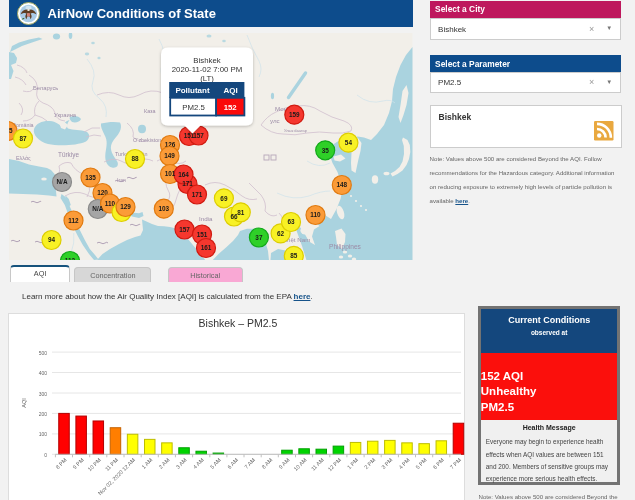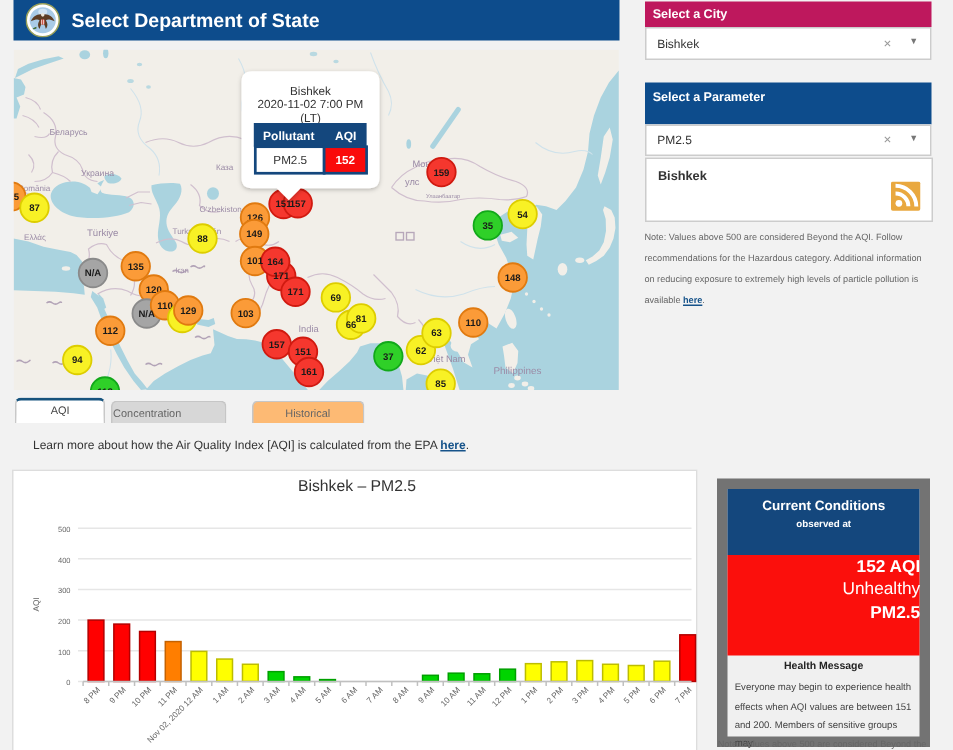--- a/index.html
+++ b/index.html
@@ -12,21 +12,21 @@
 <circle cx="11.5" cy="11.5" r="11" fill="#ffffff" stroke="#99a05a" stroke-width="1"></circle>
 <circle cx="11.5" cy="11.5" r="8.7" fill="#a9cbe7"></circle>
 <ellipse cx="11.5" cy="5.9" rx="3" ry="2.1" fill="#d3e5f3"></ellipse>
 <path d="M11.5,7.6 C7.5,7 4.8,9.2 3.6,12.2 C6.4,11 8.3,10.6 9.4,11.6 C7.8,13.8 8.3,16 9.5,17.2 C10,15 10.6,13.8 11.5,13.5 C12.4,13.8 13,15 13.5,17.2 C14.7,16 15.2,13.8 13.6,11.6 C14.7,10.6 16.6,11 19.4,12.2 C18.2,9.2 15.5,7 11.5,7.6 Z" fill="#5d3d24"></path>
 <circle cx="11.5" cy="7.9" r="1.2" fill="#ece7da"></circle>
 <path d="M7.2,15.8 q-1.8,0.4 -2.6,1.6 q1.8,0.2 2.8,-0.6 Z" fill="#3f6b35"></path>
 <rect x="10.1" y="10.9" width="2.8" height="3.6" rx="1.1" fill="#bf3a2b"></rect>
 <line x1="10.8" y1="11.1" x2="10.8" y2="14.3" stroke="#fff" stroke-width="0.55"></line>
 <line x1="12.1" y1="11.1" x2="12.1" y2="14.3" stroke="#fff" stroke-width="0.55"></line>
 </svg>
-<div class="abs" style="left:38.6px;top:6px;color:#fff;font-size:13px;font-weight:bold">Select Department of State</div>
+<div class="abs" style="left:38.6px;top:6px;color:#fff;font-size:13px;font-weight:bold">AirNow Conditions of State</div>
 </div>
 
 <div class="abs" style="left:9px;top:33px;width:403.5px;height:227px;overflow:hidden">
 <svg width="403.5" height="227" viewBox="0 0 403.5 227" style="display:block">
 <defs>
         <filter id="psh" x="-20%" y="-20%" width="140%" height="140%">
           <feDropShadow dx="0" dy="1" stdDeviation="1.5" flood-color="#000" flood-opacity="0.25"></feDropShadow>
         </filter>
       </defs>
 <rect width="403.5" height="227" fill="#f2efe9"></rect>
@@ -208,22 +208,22 @@
 <text x="221.5" y="60" font-size="8" font-weight="bold" fill="#fff" text-anchor="middle">AQI</text>
 <rect x="161.2" y="64.8" width="45.9" height="17.7" fill="#fff" stroke="#14477d" stroke-width="1.8"></rect>
 <rect x="207.1" y="64.8" width="28.3" height="17.7" fill="#fa0a0a" stroke="#14477d" stroke-width="1.8"></rect>
 <text x="184.5" y="76.6" font-size="7.8" fill="#333" text-anchor="middle">PM2.5</text>
 <text x="221.2" y="76.6" font-size="7.8" font-weight="bold" fill="#fff" text-anchor="middle">152</text>
 
 </svg>
 </div>
 
 <div class="abs" style="left:10.4px;top:265.4px;width:59.5px;height:16.8px;background:#fff;border:1px solid #c8c8c8;border-top:2.5px solid #16537e;border-bottom:none;border-radius:4px 4px 0 0;font-size:7.3px;color:#444;text-align:center;line-height:13.5px">AQI</div>
-<div class="abs" style="left:74.4px;top:266.8px;width:77px;height:15.4px;background:#d7d7d7;border:1px solid #c6c6c6;border-bottom:none;border-radius:4px 4px 0 0;font-size:7.3px;color:#666;line-height:15px">Concentration</div>
-<div class="abs" style="left:167.7px;top:266.8px;width:75px;height:15.4px;background:#fdba74;border:1px solid #c6c6c6;border-bottom:none;border-radius:4px 4px 0 0;font-size:7.3px;color:#666;text-align:center;line-height:15px">Historical</div>
+<div class="abs" style="left:74.4px;top:266.8px;width:77px;height:15.4px;background:#d7d7d7;border:1px solid #c6c6c6;border-bottom:none;border-radius:4px 4px 0 0;font-size:7.3px;color:#666;text-align:center;line-height:15px">Concentration</div>
+<div class="abs" style="left:167.7px;top:266.8px;width:75px;height:15.4px;background:#f9a8d4;border:1px solid #c6c6c6;border-bottom:none;border-radius:4px 4px 0 0;font-size:7.3px;color:#666;text-align:center;line-height:15px">Historical</div>
 
 <div class="abs" style="left:22px;top:291.5px;font-size:8px;color:#333">Learn more about how the Air Quality Index [AQI] is calculated from the EPA <a style="color:#16538a;font-weight:bold;text-decoration:underline">here</a>.</div>
 
 <div class="abs" style="left:7.5px;top:312.5px;width:457px;height:195px;background:#fff;border:1px solid #ddd">
 <svg width="457" height="187.5" viewBox="0 0 457 187.5" style="display:block">
 <text x="229" y="13" font-size="10.5" fill="#333" text-anchor="middle">Bishkek – PM2.5</text>
 <line x1="43" y1="140.3" x2="452" y2="140.3" stroke="#e6e6e6" stroke-width="1"></line>
       <text x="38" y="142.8" font-size="5" fill="#666" text-anchor="end">0</text>
       <line x1="43" y1="119.9" x2="452" y2="119.9" stroke="#e6e6e6" stroke-width="1"></line>
       <text x="38" y="122.4" font-size="5" fill="#666" text-anchor="end">100</text>
@@ -302,47 +302,47 @@
       <text transform="translate(366.7,146.3) rotate(-45)" font-size="5.5" fill="#666" text-anchor="end">2 PM</text>
       <text transform="translate(383.8,146.3) rotate(-45)" font-size="5.5" fill="#666" text-anchor="end">3 PM</text>
       <text transform="translate(401.0,146.3) rotate(-45)" font-size="5.5" fill="#666" text-anchor="end">4 PM</text>
       <text transform="translate(418.1,146.3) rotate(-45)" font-size="5.5" fill="#666" text-anchor="end">5 PM</text>
       <text transform="translate(435.3,146.3) rotate(-45)" font-size="5.5" fill="#666" text-anchor="end">6 PM</text>
       <text transform="translate(452.4,146.3) rotate(-45)" font-size="5.5" fill="#666" text-anchor="end">7 PM</text>
       <text transform="translate(17,89) rotate(-90)" font-size="5.5" fill="#666" text-anchor="middle">AQI</text>
 </svg>
 </div>
 
-<div class="abs" style="left:477.8px;top:319px;width:142.7px;height:179.1px;border:7px solid #737373;background:#f0f0f0">
+<div class="abs" style="left:477.8px;top:306px;width:142.7px;height:179.1px;border:3px solid #737373;background:#f0f0f0">
  <div style="background:#14477d;color:#fff;text-align:center;padding-top:6px;height:43.6px">
    <div style="font-size:9px;font-weight:bold;line-height:11.6px">Current Conditions</div>
    <div style="font-size:6.5px;font-weight:bold;line-height:11.6px">observed at</div>
  </div>
- <div style="background:#fb0f0c;color:#fff;text-align:right;height:67.9px;padding-top:1px">
+ <div style="background:#fb0f0c;color:#fff;text-align:left;height:67.9px;padding-top:16px">
    <div style="font-size:11.5px;font-weight:bold;line-height:15.6px">152 AQI</div>
-   <div style="font-size:11.5px;font-weight:normal;line-height:15.6px">Unhealthy</div>
+   <div style="font-size:11.5px;font-weight:bold;line-height:15.6px">Unhealthy</div>
    <div style="font-size:11.5px;font-weight:bold;line-height:15.6px">PM2.5</div>
  </div>
  <div style="padding:4px 5px 0 5px;text-align:center">
    <div style="font-size:7px;font-weight:bold;color:#222">Health Message</div>
    <div style="font-size:6.4px;color:#444;text-align:left;margin-top:5px;line-height:12.2px">Everyone may begin to experience health<br>effects when AQI values are between 151<br>and 200. Members of sensitive groups may<br>experience more serious health effects.</div>
  </div>
 </div>
 <div class="abs" style="left:478.5px;top:493px;font-size:6.1px;color:#666;width:160px">Note: Values above 500 are considered Beyond the</div>
 
 <div class="abs" style="left:429.6px;top:1px;width:191.6px">
  <div style="background:#be185d;color:#fff;font-size:8.4px;font-weight:bold;height:17.4px;line-height:17.4px;padding-left:5.5px">Select a City</div>
  <div style="background:#fff;border:1px solid #ccc;height:21.4px;position:relative">
    <span style="position:absolute;left:7.5px;top:5.5px;font-size:8px;color:#333">Bishkek</span>
    <span style="position:absolute;right:26px;top:4.5px;font-size:9px;color:#999">×</span>
    <span style="position:absolute;right:8px;top:6px;font-size:6px;color:#777">▼</span>
  </div>
 </div>
 <div class="abs" style="left:429.6px;top:54.9px;width:191.6px">
- <div style="background:#0d4c8c;color:#fff;font-size:8.4px;font-weight:bold;height:28px;line-height:18.3px;padding-left:5.5px">Select a Parameter</div>
+ <div style="background:#0d4c8c;color:#fff;font-size:8.4px;font-weight:bold;height:17px;line-height:18.3px;padding-left:5.5px">Select a Parameter</div>
  <div style="background:#fff;border:1px solid #ccc;height:21.1px;position:relative">
    <span style="position:absolute;left:7.5px;top:5px;font-size:8px;color:#333">PM2.5</span>
    <span style="position:absolute;right:26px;top:4.5px;font-size:9px;color:#999">×</span>
    <span style="position:absolute;right:8px;top:6px;font-size:6px;color:#777">▼</span>
  </div>
 </div>
 <div class="abs" style="left:429.6px;top:104.5px;width:192.3px;height:43.3px;background:#fff;border:1px solid #ccc">
  <div style="position:absolute;left:8px;top:6px;font-size:8.5px;font-weight:bold;color:#333">Bishkek</div>
  <svg width="19.5" height="19.5" viewBox="0 0 20 20" style="position:absolute;right:7px;bottom:6px">
 <rect width="20" height="20" rx="1.2" fill="#e9a83f"></rect>

